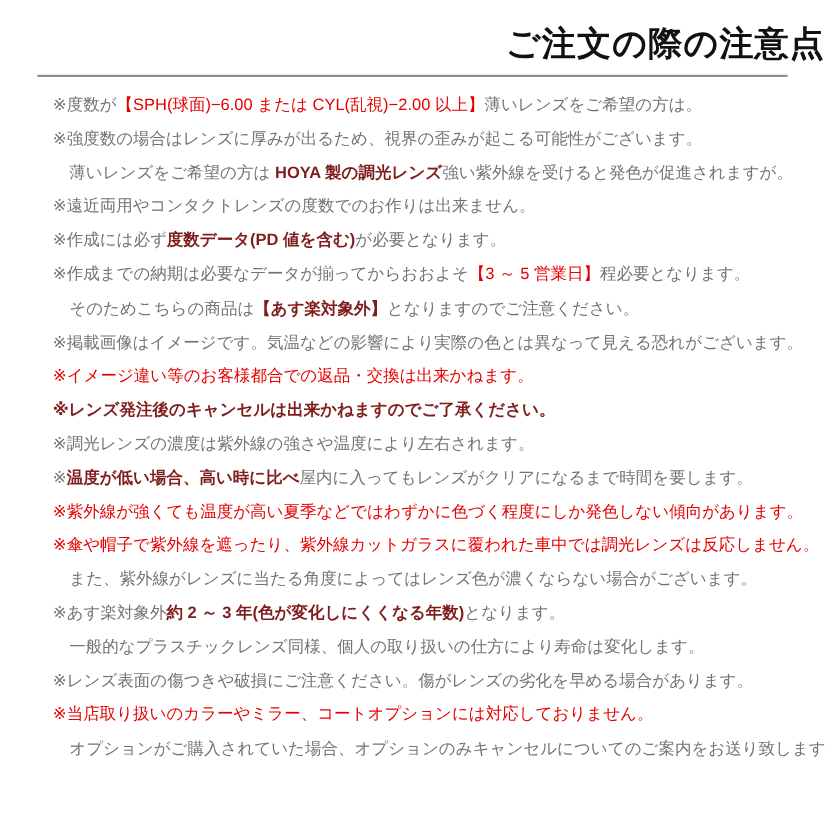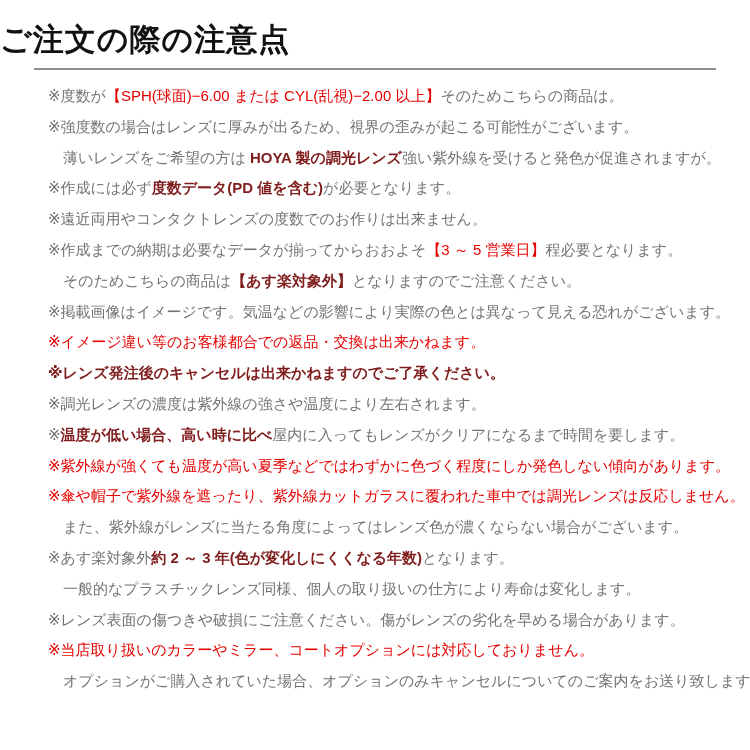--- a/index.html
+++ b/index.html
@@ -18,21 +18,21 @@
     width: 750px;
     height: 750px;
     box-sizing: border-box;
   }
   .title {
     margin: 0;
     padding-top: 21px;
     font-size: 31px;
     line-height: 37px;
     font-weight: 700;
-    text-align: left;
+    text-align: right;
     letter-spacing: 1px;
     color: #111111;
   }
   .rule {
     border: none;
     border-top: 2px solid #8d8d8d;
     margin: 10px 34px 0 34px;
   }
   .notes {
     padding: 11px 20px 0 48px;
@@ -50,25 +50,25 @@
   .seg-b { font-weight: 700; color: #7f1d1d; }
   .seg-rb { font-weight: 400; color: var(--accent-red, #e60000); }
 </style>
 </head>
 <body>
 
 <div class="page">
   <h1 class="title">ご注文の際の注意点</h1>
   <hr class="rule">
   <main class="notes">
-      <div class="note-line"><span class="seg-n">※度数が</span><span class="seg-rb">【SPH(球面)−6.00 または CYL(乱視)−2.00 以上】</span><span class="seg-n">そのためこちらの商品は。</span></div>
+      <div class="note-line"><span class="seg-n">※度数が</span><span class="seg-rb">【SPH(球面)−6.00 または CYL(乱視)−2.00 以上】</span><span class="seg-n">薄いレンズをご希望の方は。</span></div>
       <div class="note-line"><span class="seg-n">※強度数の場合はレンズに厚みが出るため、視界の歪みが起こる可能性がございます。</span></div>
       <div class="note-line indent"><span class="seg-n">薄いレンズをご希望の方は </span><span class="seg-b">HOYA 製の調光レンズ</span><span class="seg-n">強い紫外線を受けると発色が促進されますが。</span></div>
+      <div class="note-line"><span class="seg-n">※遠近両用やコンタクトレンズの度数でのお作りは出来ません。</span></div>
       <div class="note-line"><span class="seg-n">※作成には必ず</span><span class="seg-b">度数データ(PD 値を含む)</span><span class="seg-n">が必要となります。</span></div>
-      <div class="note-line"><span class="seg-n">※遠近両用やコンタクトレンズの度数でのお作りは出来ません。</span></div>
       <div class="note-line"><span class="seg-n">※作成までの納期は必要なデータが揃ってからおおよそ</span><span class="seg-rb">【3 ～ 5 営業日】</span><span class="seg-n">程必要となります。</span></div>
       <div class="note-line indent"><span class="seg-n">そのためこちらの商品は</span><span class="seg-b">【あす楽対象外】</span><span class="seg-n">となりますのでご注意ください。</span></div>
       <div class="note-line"><span class="seg-n">※掲載画像はイメージです。気温などの影響により実際の色とは異なって見える恐れがございます。</span></div>
       <div class="note-line"><span class="seg-rb">※イメージ違い等のお客様都合での返品・交換は出来かねます。</span></div>
       <div class="note-line"><span class="seg-b">※レンズ発注後のキャンセルは出来かねますのでご了承ください。</span></div>
       <div class="note-line"><span class="seg-n">※調光レンズの濃度は紫外線の強さや温度により左右されます。</span></div>
       <div class="note-line"><span class="seg-n">※</span><span class="seg-b">温度が低い場合、高い時に比べ</span><span class="seg-n">屋内に入ってもレンズがクリアになるまで時間を要します。</span></div>
       <div class="note-line"><span class="seg-rb">※紫外線が強くても温度が高い夏季などではわずかに色づく程度にしか発色しない傾向があります。</span></div>
       <div class="note-line"><span class="seg-rb">※傘や帽子で紫外線を遮ったり、紫外線カットガラスに覆われた車中では調光レンズは反応しません。</span></div>
       <div class="note-line indent"><span class="seg-n">また、紫外線がレンズに当たる角度によってはレンズ色が濃くならない場合がございます。</span></div>

